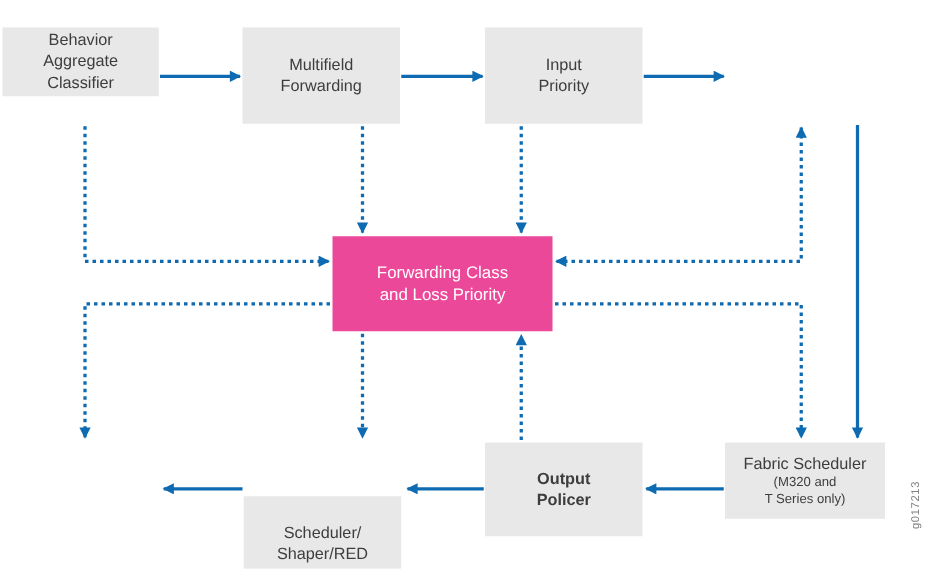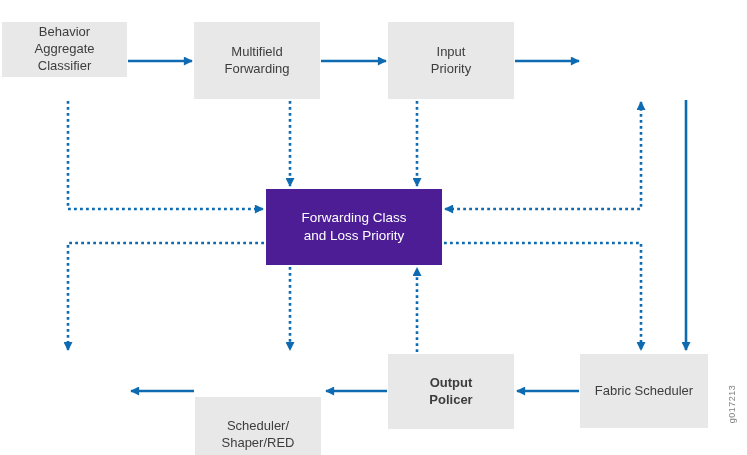--- a/index.html
+++ b/index.html
@@ -29,21 +29,21 @@
     display: flex;
     flex-direction: column;
     align-items: center;
     justify-content: center;
     text-align: center;
     font-size: 13px;
     line-height: 1.3;
     white-space: pre-line;
   }
   .node.center {
-    background: #4c1d95;
+    background: #ec4899;
     color: #ffffff;
     font-size: 13.5px;
   }
   .node .sublabel {
     font-size: 10.5px;
     line-height: 1.25;
     white-space: pre-line;
   }
   .watermark {
     position: absolute;
@@ -119,19 +119,21 @@
   <div class="node" style="left:195px; top:354px; width:126px; height:75px;margin-top:43px;">
     <span>Scheduler/
 Shaper/RED</span>
   </div>
 
   <div class="node" style="left:388px; top:354px; width:126px; height:75px;font-weight:bold;">
     <span>Output
 Policer</span>
   </div>
 
-  <div class="node" style="left:580px; top:354px; width:128px; height:74px;">
+  <div class="node" style="left:580px; top:354px; width:128px; height:61px;">
     <span>Fabric Scheduler</span>
+    <span class="sublabel">(M320 and
+T Series only)</span>
   </div>
 
   <div class="watermark">g017213</div>
 
 </div>
 
 </body></html>

